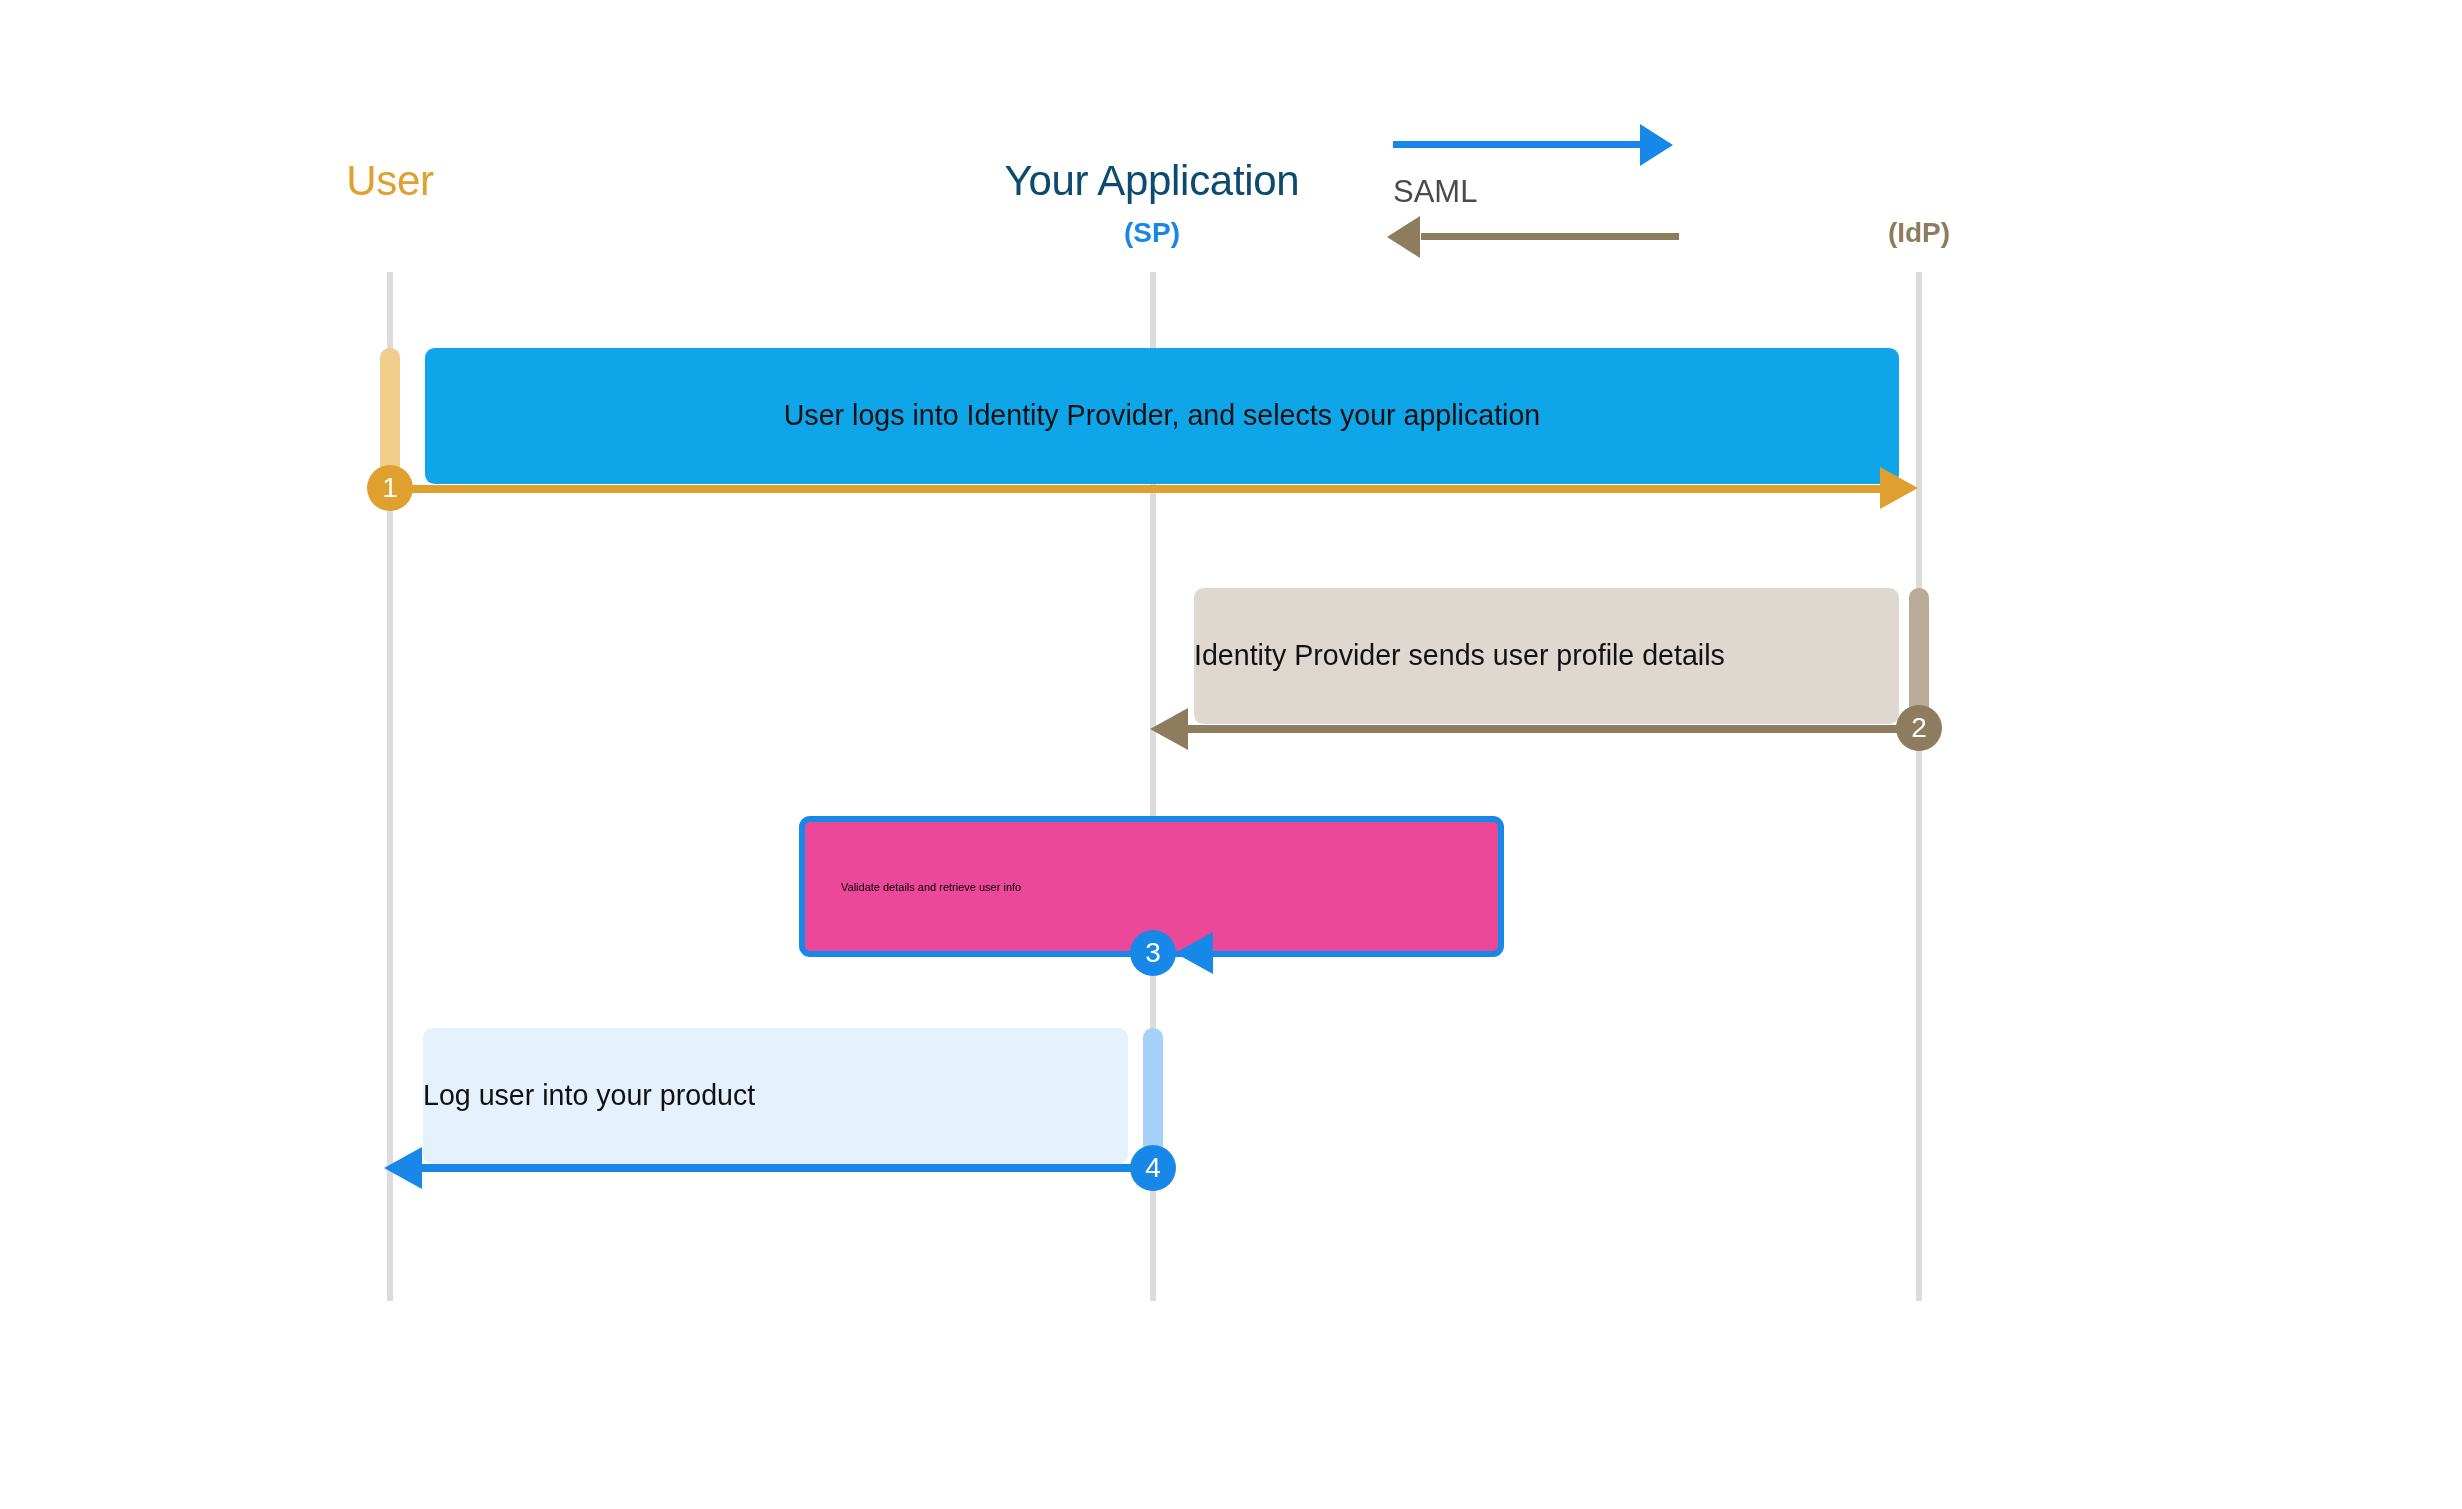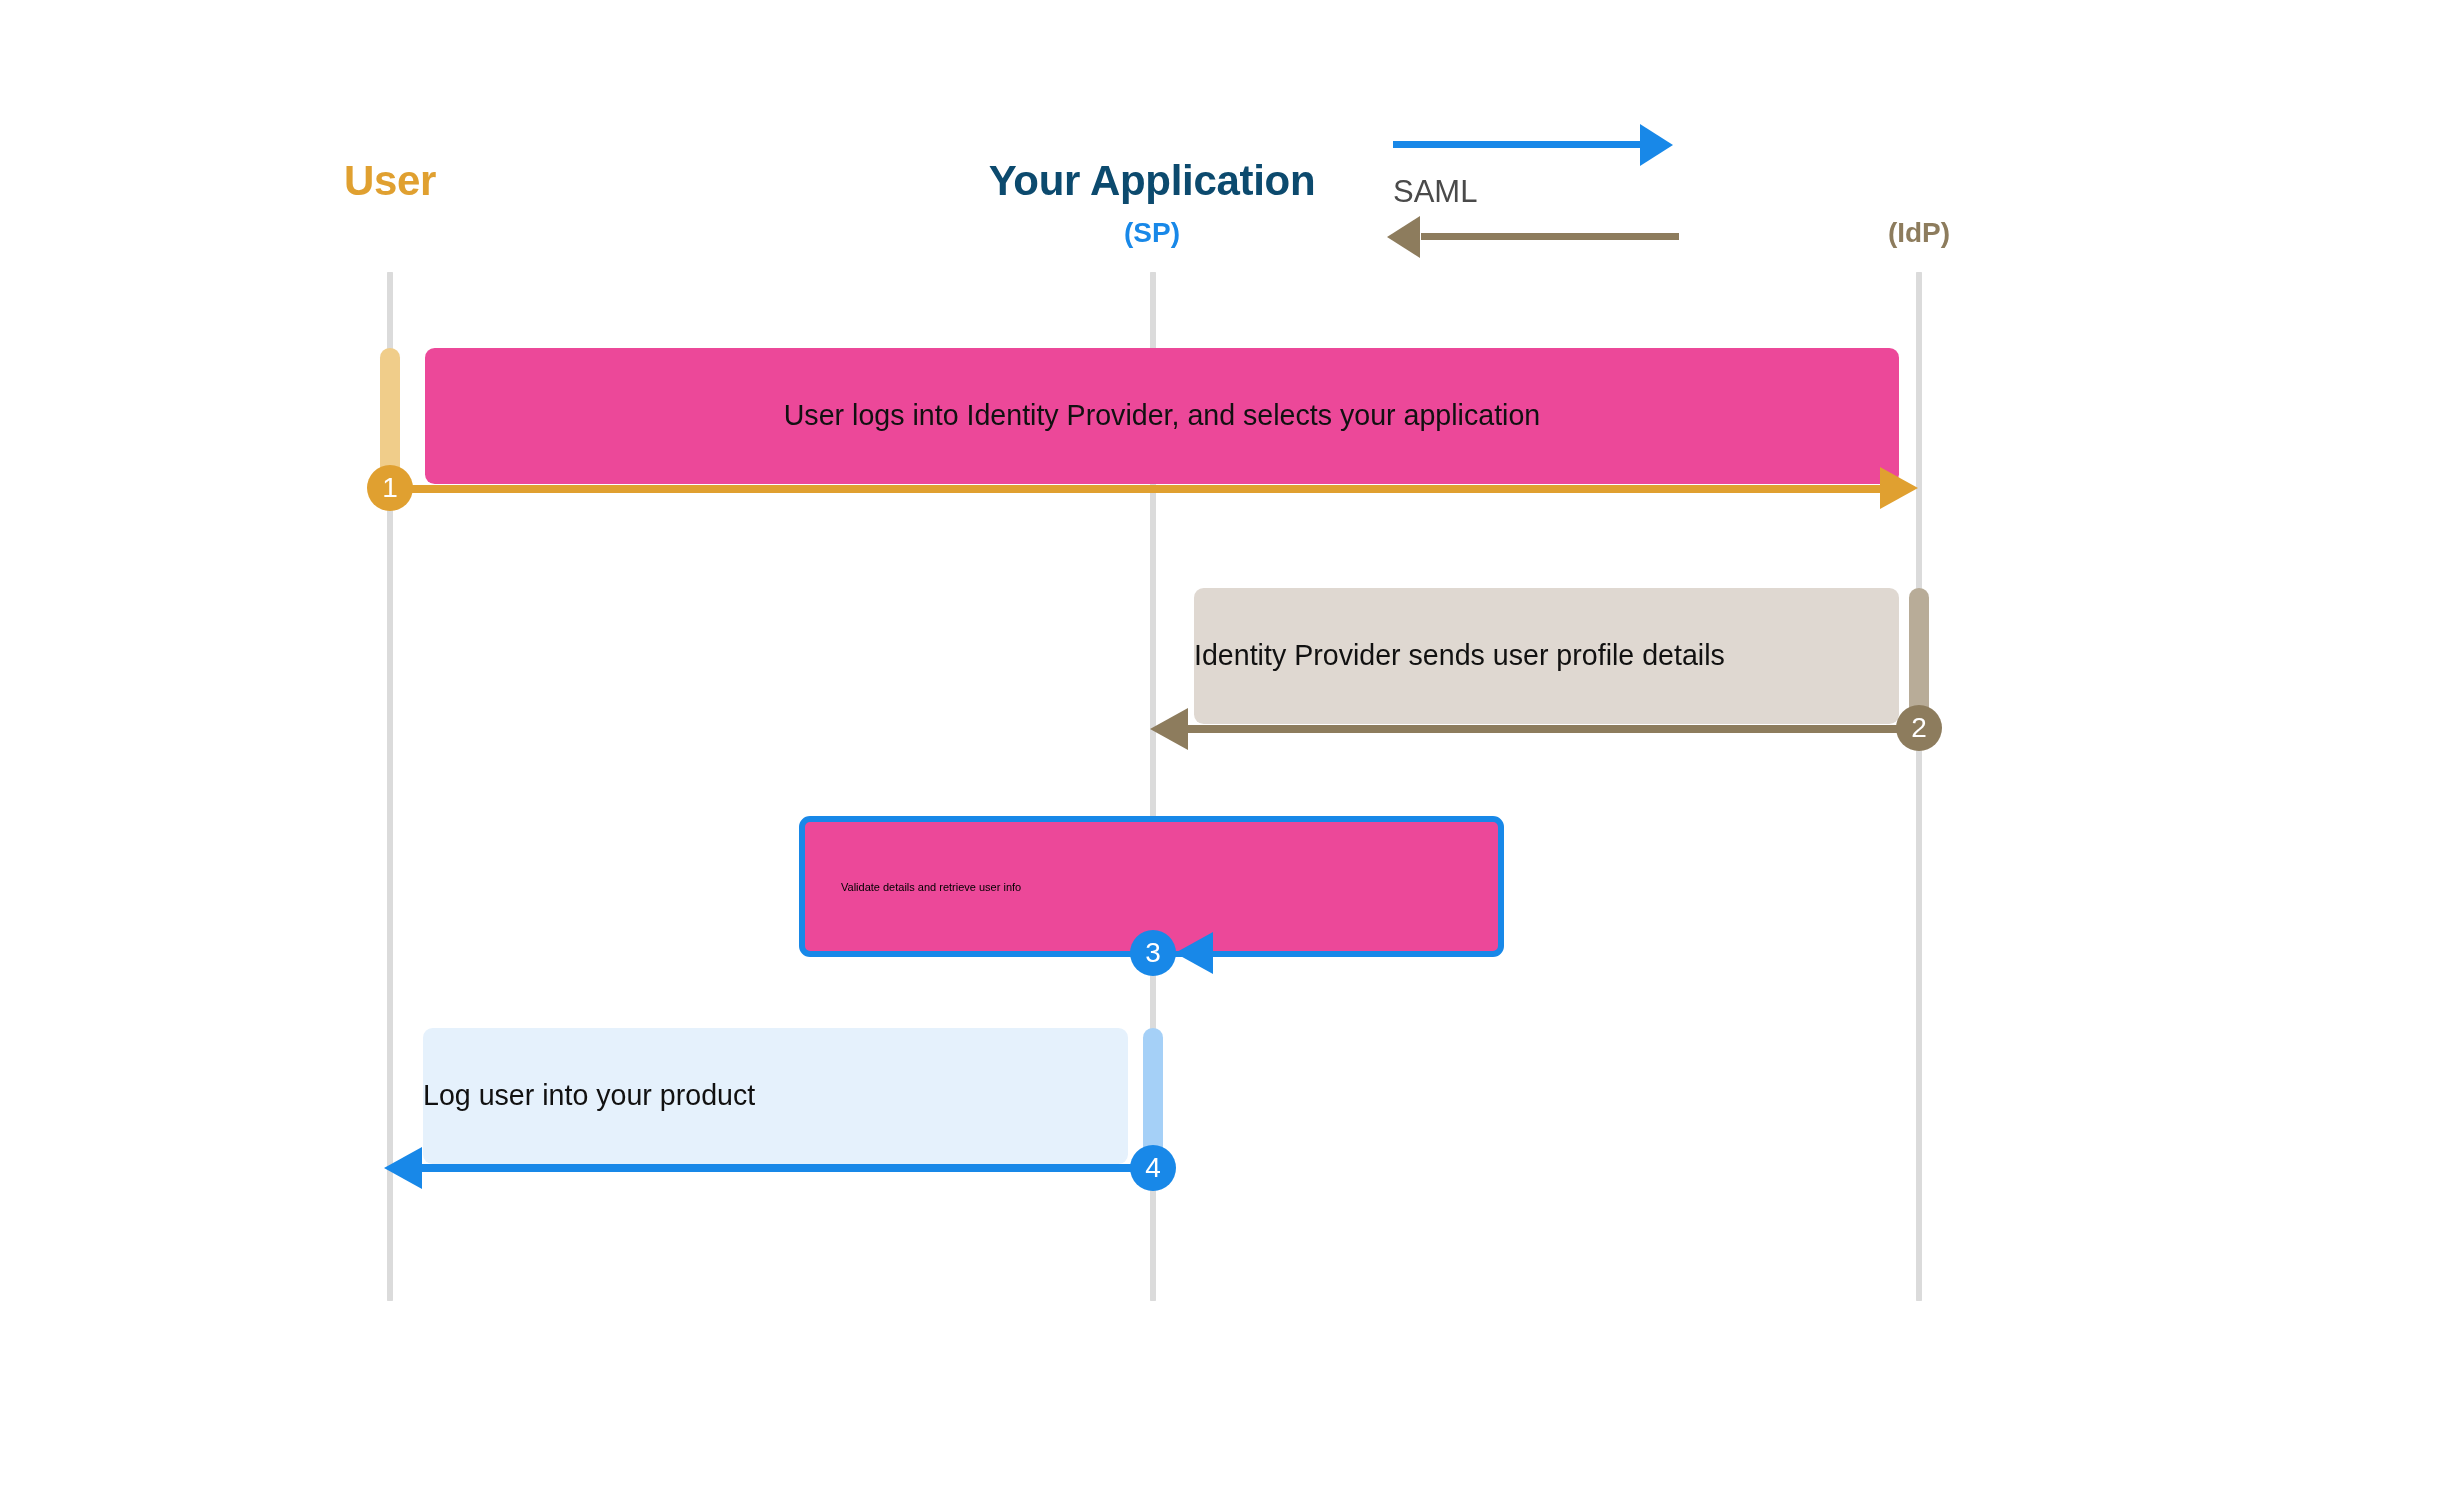--- a/index.html
+++ b/index.html
@@ -23,21 +23,21 @@
   }
   .lifeline {
     position: absolute;
     width: 6.3px;
     background: #dbdbdb;
     border-radius: 0.7px;
   }
   .actor-title {
     position: absolute;
     text-align: center;
-    font-weight: bold;
+    font-weight: normal;
     font-size: 42px;
     letter-spacing: -0.3px;
     white-space: nowrap;
     line-height: 1.0;
   }
   .actor-sub {
     position: absolute;
     text-align: center;
     font-weight: bold;
     font-size: 28px;
@@ -135,21 +135,21 @@
 
   <div class="saml-arrow-line" style="left:1421px; top:233px; width:258px; background:#8d7c5d;"></div>
   <div class="arrow-head left" style="left:1387px; top:216px; border-right:33px solid #8d7c5d; border-top-width:21px; border-bottom-width:21px;"></div>
 
   <div class="lifeline" style="left:387px; top:272px; height:1029px;"></div>
   <div class="lifeline" style="left:1150px; top:272px; height:1029px;"></div>
   <div class="lifeline" style="left:1916px; top:272px; height:1029px;"></div>
 
   <div class="activation" style="left:380px; top:348px; height:132px; background:#f0cd8a;"></div>
 
-  <div class="msgbox centered" style="left:425px; top:348px; width:1474px; height:136px; background:#ec4899;">
+  <div class="msgbox centered" style="left:425px; top:348px; width:1474px; height:136px; background:#0ea5e9;">
     <div class="label">User logs into Identity Provider, and selects your application</div>
   </div>
 
   <div class="arrow-line" style="left:390px; top:485px; width:1494px; background:#e0a030;"></div>
   <div class="arrow-head right" style="left:1880px; top:467px; border-left:38px solid #e0a030; border-top-width:21px; border-bottom-width:21px;"></div>
 
   <div class="step-circle" style="left:367px; top:465px; background:#e0a030;">1</div>
 
   <div class="activation" style="left:1909px; top:588px; height:132px; background:#b8ac98;"></div>
 

